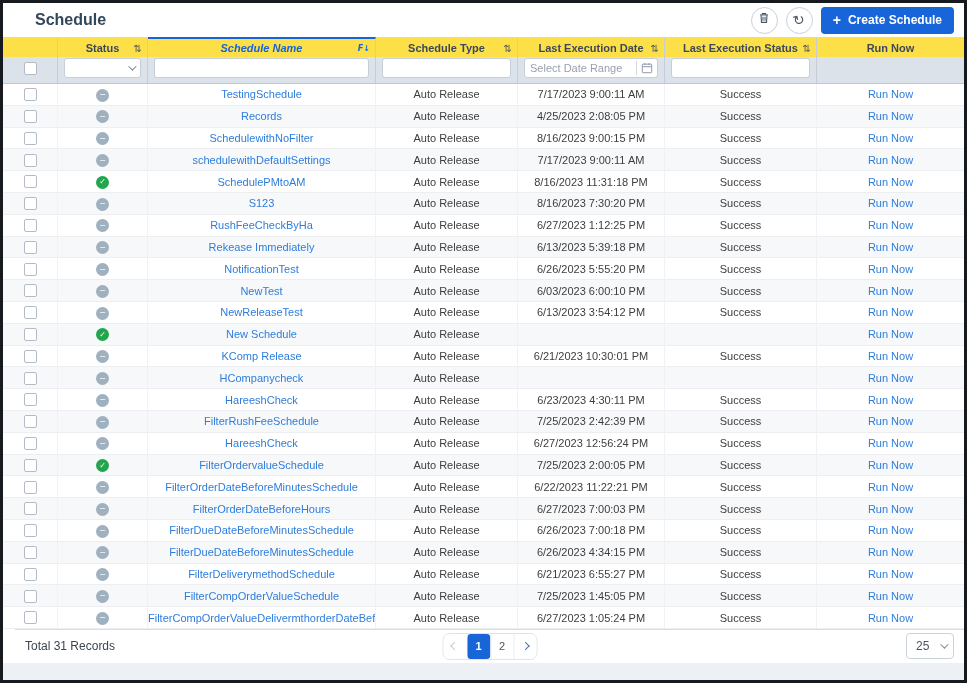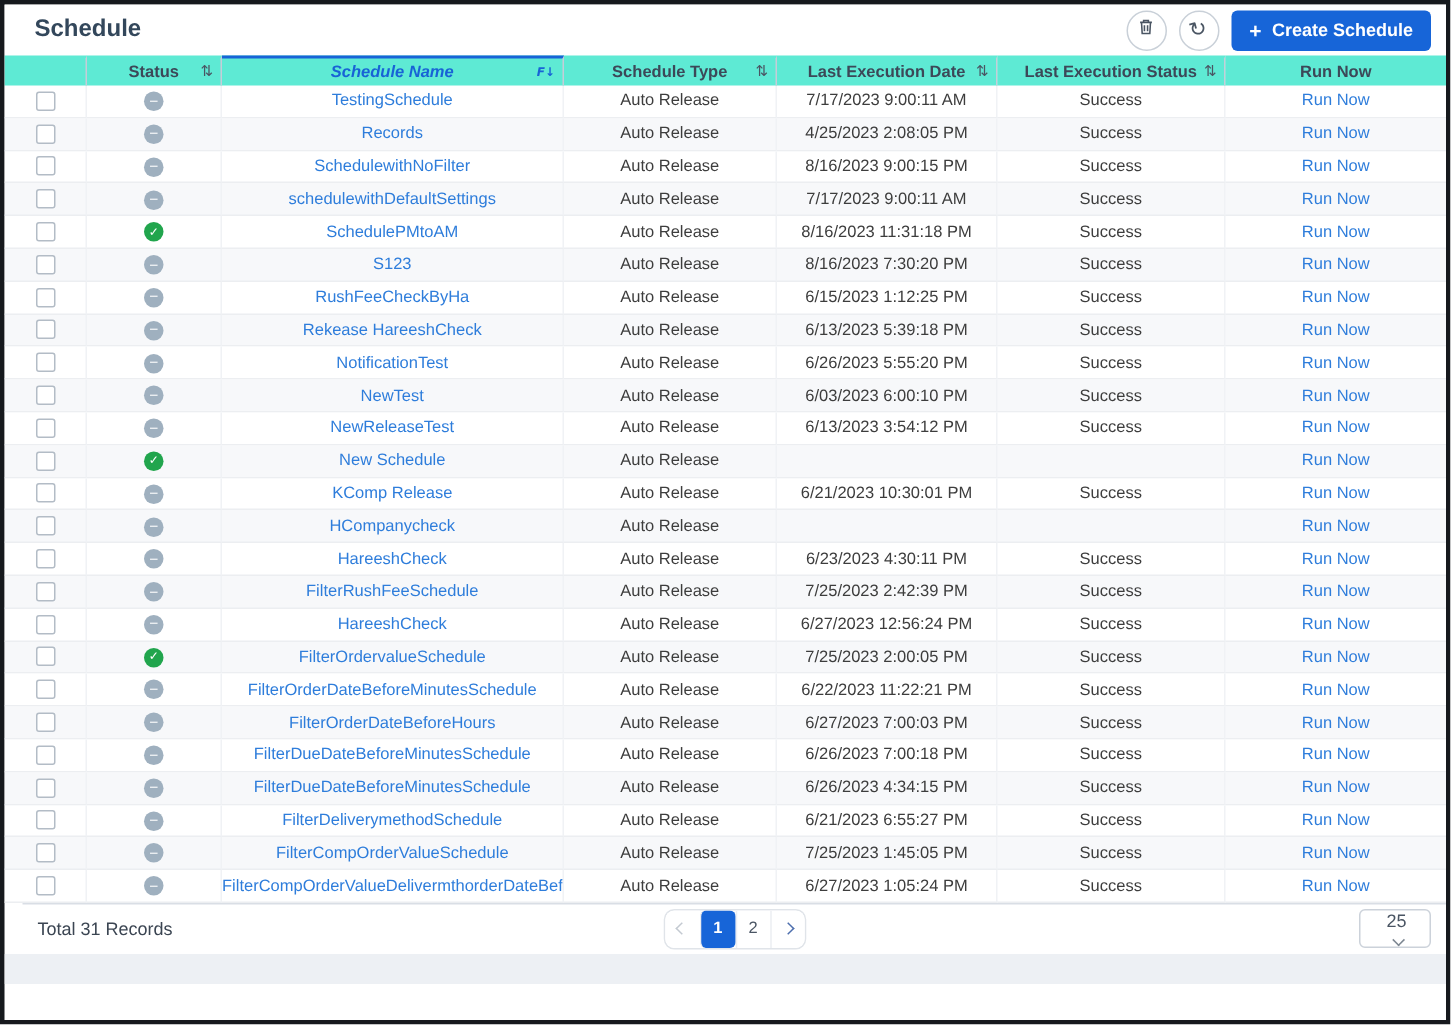--- a/index.html
+++ b/index.html
@@ -3,34 +3,34 @@
 <meta charset="utf-8">
 <style>
   * { margin:0; padding:0; box-sizing:border-box; }
   html,body { background:#fff; }
   body { font-family:"Liberation Sans","DejaVu Sans",sans-serif; }
   .screen{
     position:relative; width:967px; height:683px;
     border:3px solid #16191d; background:#fff; overflow:hidden;
   }
   
-  .titlebar{ height:34px; display:flex; align-items:center; justify-content:space-between; padding:0 10px 0 20px; background:#fff; }
+  .titlebar{ height:34px; display:flex; align-items:center; justify-content:space-between; padding:0 10px 0 32px; background:#fff;border-radius:10px; }
   .page-title{ font-size:16px; font-weight:bold; color:#33475b; }
   .title-actions{ display:flex; align-items:center; gap:8px; }
   .circ-btn{ width:27px; height:27px; border:1px solid #c9d0d8; border-radius:50%; background:#fff;
     display:flex; align-items:center; justify-content:center; cursor:pointer; color:#4a5563; }
   .refresh-glyph{ font-family:"DejaVu Sans",sans-serif; font-size:14px; line-height:1; color:#4a5563; transform:rotate(-15deg); }
   .create-btn{ height:27px; background:#1765d8; color:#fff; border:none; border-radius:4px;
     font-size:12px; font-weight:bold; padding:0 12px; display:flex; align-items:center; gap:7px; cursor:pointer;
     font-family:"Liberation Sans",sans-serif; }
   .plus-ic{ font-size:14px; font-weight:bold; line-height:1; }
   
   table{ width:961px; border-collapse:separate; border-spacing:0; table-layout:fixed; }
   thead th{
-    background:#5eead4; height:20px; font-size:11px; font-weight:bold; color:#3c4858;
+    background:#fde047; height:20px; font-size:11px; font-weight:bold; color:#3c4858;
     border-right:1px solid #c6cdd8; border-top:2px solid transparent; position:relative;
     text-align:center; vertical-align:middle; overflow:hidden; white-space:nowrap;
   }
   thead th:last-child{ border-right:none; }
   thead th.sorted{ border-top:2px solid #1863d6; color:#1863d6;font-style:italic; }
   .sort-ic{ position:absolute; right:5px; top:50%; transform:translateY(-50%);
     font-family:"DejaVu Sans",sans-serif; font-size:10px; color:#4a5563; font-weight:normal; }
   .sort-ic.applied{ color:#1863d6; font-size:8px; font-weight:bold; letter-spacing:0; }
   .filter-row td{
     background:#dce2ea; height:26px; border-right:1px solid #c6cdd8; border-bottom:1px solid #bfc7d2;
@@ -70,21 +70,21 @@
     border:1px solid #e0e4e9; border-radius:7px; overflow:hidden; background:#fff; }
   .pg{ width:23px; height:25px; display:flex; align-items:center; justify-content:center;
     font-size:11px; color:#4a5563; cursor:pointer; border-left:1px solid #eceef2; background:#fff; }
   .pg:first-child{ border-left:none; }
   .pg.active{ background:#1765d8; color:#fff; border-radius:4px; font-weight:bold; width:24px; }
   .pg-chev{ width:6px; height:6px; border-right:1.6px solid #4e6fae; border-bottom:1.6px solid #4e6fae; display:inline-block; }
   .pg-chev.left{ transform:rotate(135deg); border-color:#c3c9d1; }
   .pg-chev.right{ transform:rotate(-45deg); }
   .size-select{ position:absolute; right:10px; width:48px; height:26px; border:1px solid #ccd2da; border-radius:4px;
     background:#fff; display:flex; align-items:center; justify-content:space-between; padding:0 7px 0 9px;
-    font-size:12px; color:#4a5563; cursor:pointer;flex-direction:column; }
+    font-size:12px; color:#4a5563; cursor:pointer; }
   .bottom-strip{ height:20px; background:#edf0f4; }
   .cal-svg{ display:block; }
 </style>
 </head>
 <body>
 
 <div class="screen">
 
   <div class="titlebar">
     <div class="page-title">Schedule</div>
@@ -139,20 +139,52 @@
           <span class="sort-ic">⇅</span>
         </th>
         <th>
           <span>Last Execution Status</span>
           <span class="sort-ic">⇅</span>
         </th>
         <th>
           <span>Run Now</span>
         </th>
       </tr>
+      <tr class="filter-row">
+        <td style="text-align:center;">
+          <span class="checkbox"></span>
+        </td>
+        <td>
+          <div class="fake-select">
+            <span class="chev"></span>
+          </div>
+        </td>
+        <td>
+          <input class="f-input" type="text" value="" style="">
+        </td>
+        <td>
+          <input class="f-input" type="text" value="" style="">
+        </td>
+        <td>
+          <div class="date-filter">
+            <input type="text" placeholder="Select Date Range" style="">
+            <span class="vdiv"></span>
+            <span>
+              <svg class="cal-svg" width="12" height="12" viewBox="0 0 14 14" fill="none" stroke="#8a94a3" stroke-width="1.1">
+                <rect x="1.5" y="2.5" width="11" height="10" rx="1"></rect>
+                <path d="M1.5 5.5h11M4.5 1.2v2.4M9.5 1.2v2.4"></path>
+              </svg>
+            </span>
+          </div>
+        </td>
+        <td>
+          <input class="f-input" type="text" value="" style="">
+        </td>
+        <td></td>
+      </tr>
     </thead>
     <tbody>
         <tr>
           <td><span class="checkbox"></span></td>
           <td><span class="status-ic off">−</span></td>
           <td><a class="cell-link">TestingSchedule</a></td>
           <td>Auto Release</td>
           <td>7/17/2023 9:00:11 AM</td>
           <td>Success</td>
           <td><a class="cell-link">Run Now</a></td>
@@ -200,28 +232,28 @@
           <td>Auto Release</td>
           <td>8/16/2023 7:30:20 PM</td>
           <td>Success</td>
           <td><a class="cell-link">Run Now</a></td>
         </tr>
         <tr>
           <td><span class="checkbox"></span></td>
           <td><span class="status-ic off">−</span></td>
           <td><a class="cell-link">RushFeeCheckByHa</a></td>
           <td>Auto Release</td>
-          <td>6/15/2023 1:12:25 PM</td>
-          <td>Success</td>
-          <td><a class="cell-link">Run Now</a></td>
-        </tr>
-        <tr>
-          <td><span class="checkbox"></span></td>
-          <td><span class="status-ic off">−</span></td>
-          <td><a class="cell-link">Rekease HareeshCheck</a></td>
+          <td>6/27/2023 1:12:25 PM</td>
+          <td>Success</td>
+          <td><a class="cell-link">Run Now</a></td>
+        </tr>
+        <tr>
+          <td><span class="checkbox"></span></td>
+          <td><span class="status-ic off">−</span></td>
+          <td><a class="cell-link">Rekease Immediately</a></td>
           <td>Auto Release</td>
           <td>6/13/2023 5:39:18 PM</td>
           <td>Success</td>
           <td><a class="cell-link">Run Now</a></td>
         </tr>
         <tr>
           <td><span class="checkbox"></span></td>
           <td><span class="status-ic off">−</span></td>
           <td><a class="cell-link">NotificationTest</a></td>
           <td>Auto Release</td>

